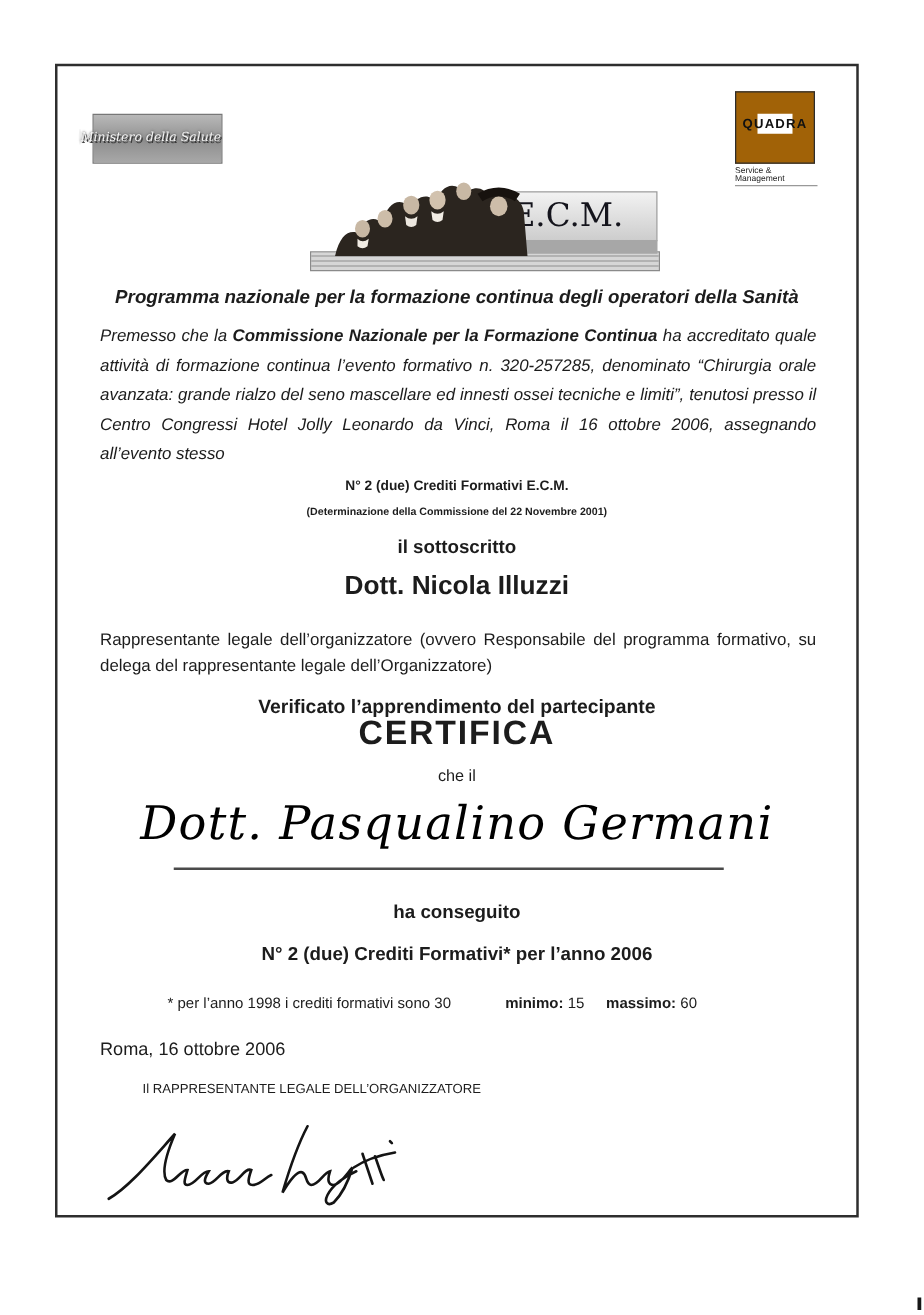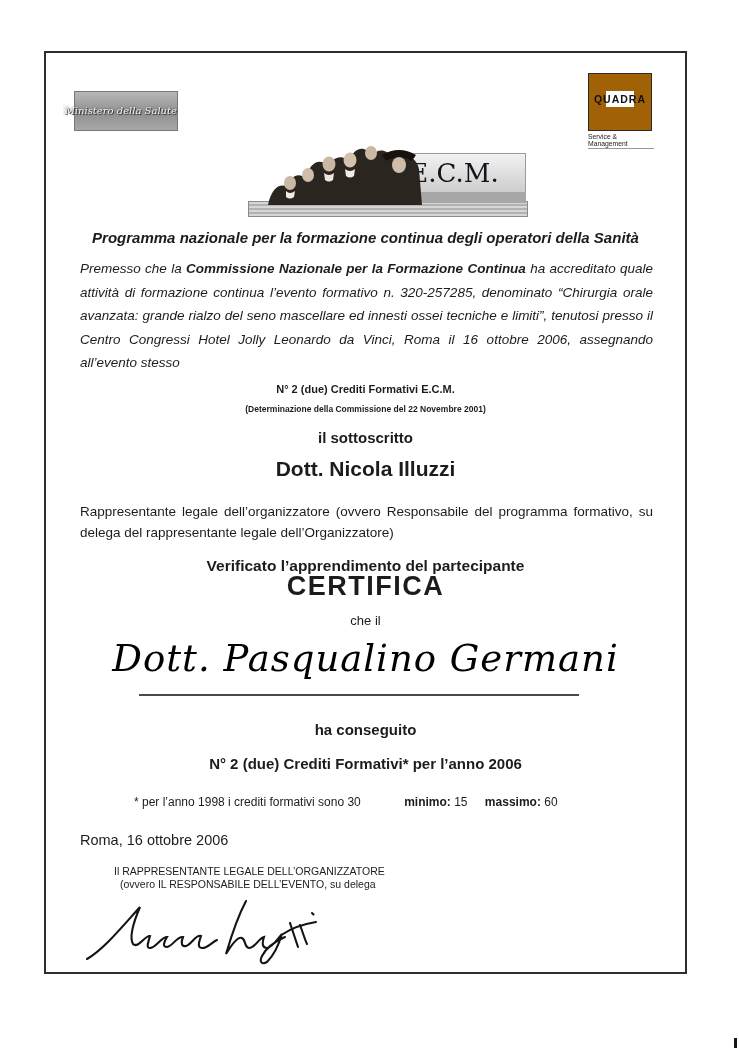--- a/index.html
+++ b/index.html
@@ -151,21 +151,20 @@
     <span class="fn-b gap1">minimo:</span>
     <span>15</span>
     <span class="fn-b gap2">massimo:</span>
     <span>60</span>
   </div>
 
   <div class="abs place-date">Roma, 16 ottobre 2006</div>
 
   <div class="abs sig-note">
     <div>Il RAPPRESENTANTE LEGALE DELL’ORGANIZZATORE</div>
-    <div>(ovvero IL RESPONSABILE DELL’EVENTO, su delega</div>
   </div>
 
   <svg class="abs signature-svg" viewBox="0 0 252 72" xmlns="http://www.w3.org/2000/svg">
     <g fill="none" stroke="#141414" stroke-width="2.1" stroke-linecap="round">
       <path d="M3,66 C20,56 38,34 56,14 C50,28 45,44 49,51 C54,56 61,42 66,43
                C64,50 62,55 66,55 C72,55 77,44 83,44 C80,49 78,54 83,54
                C89,53 93,43 99,44 C97,49 97,54 102,53 C108,51 112,41 117,43
                C115,49 113,55 118,55 C124,55 128,49 133,47"></path>
       <path d="M162,8 C153,25 147,44 142,61 C148,51 154,43 158,45 C162,47 160,54 165,55
                C171,55 175,45 180,44 C178,50 178,55 183,55 C189,54 194,45 198,41

